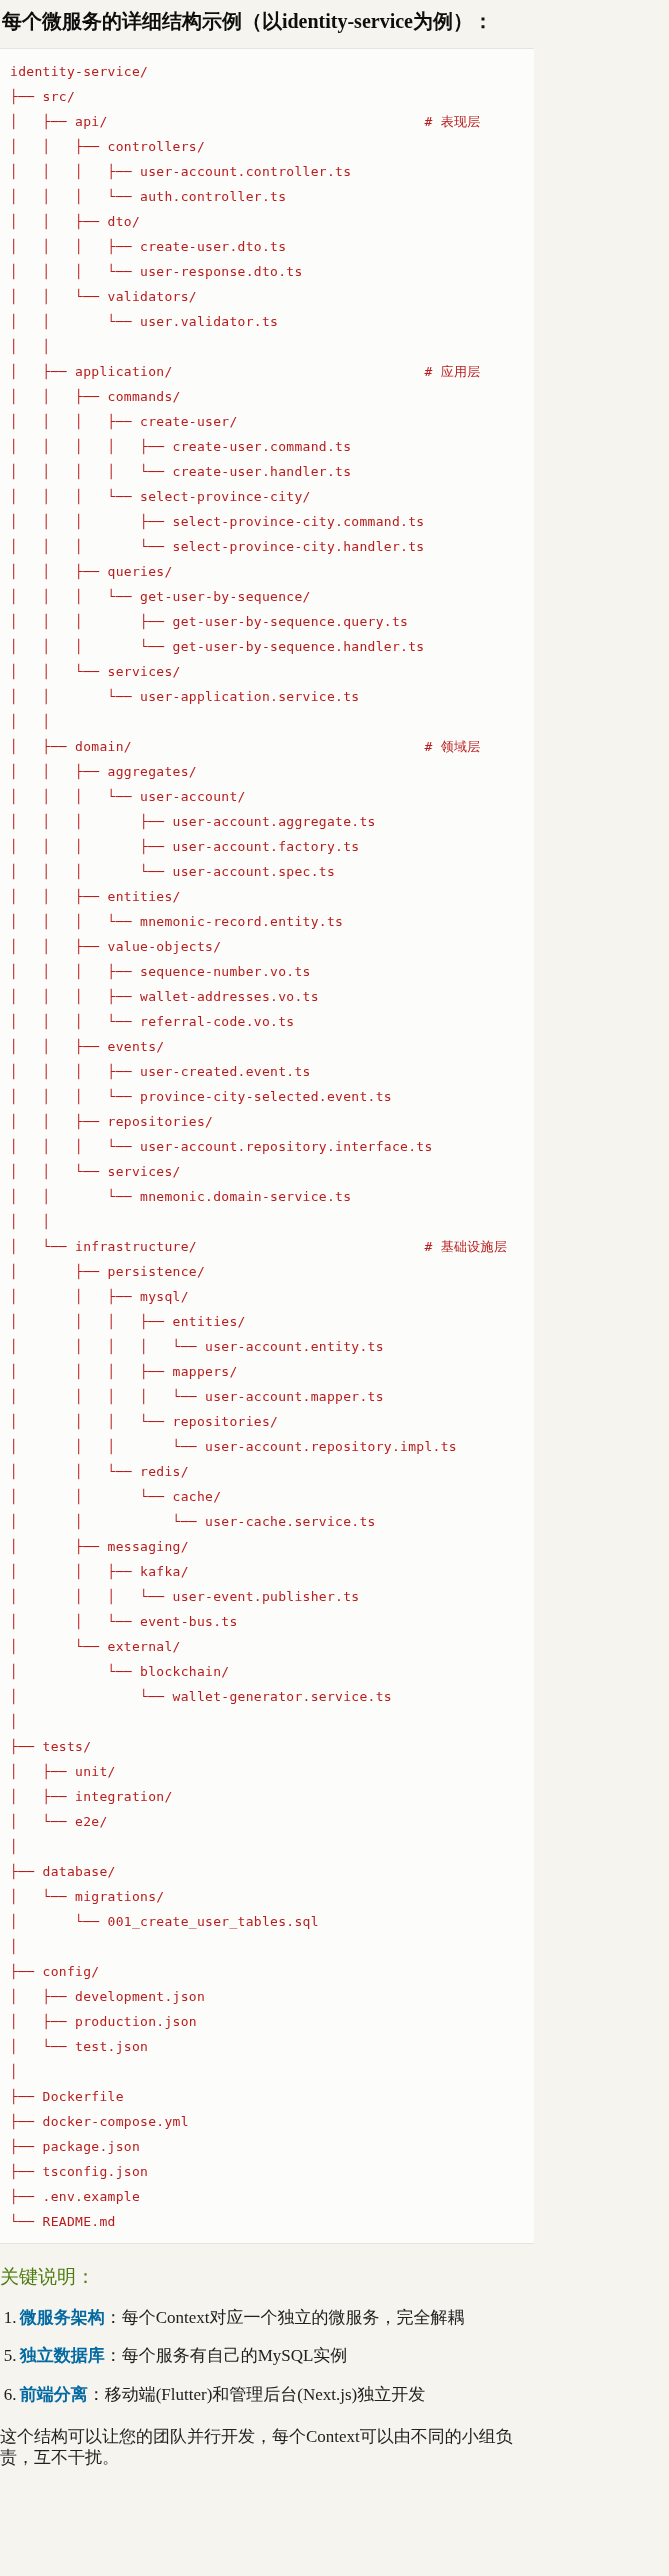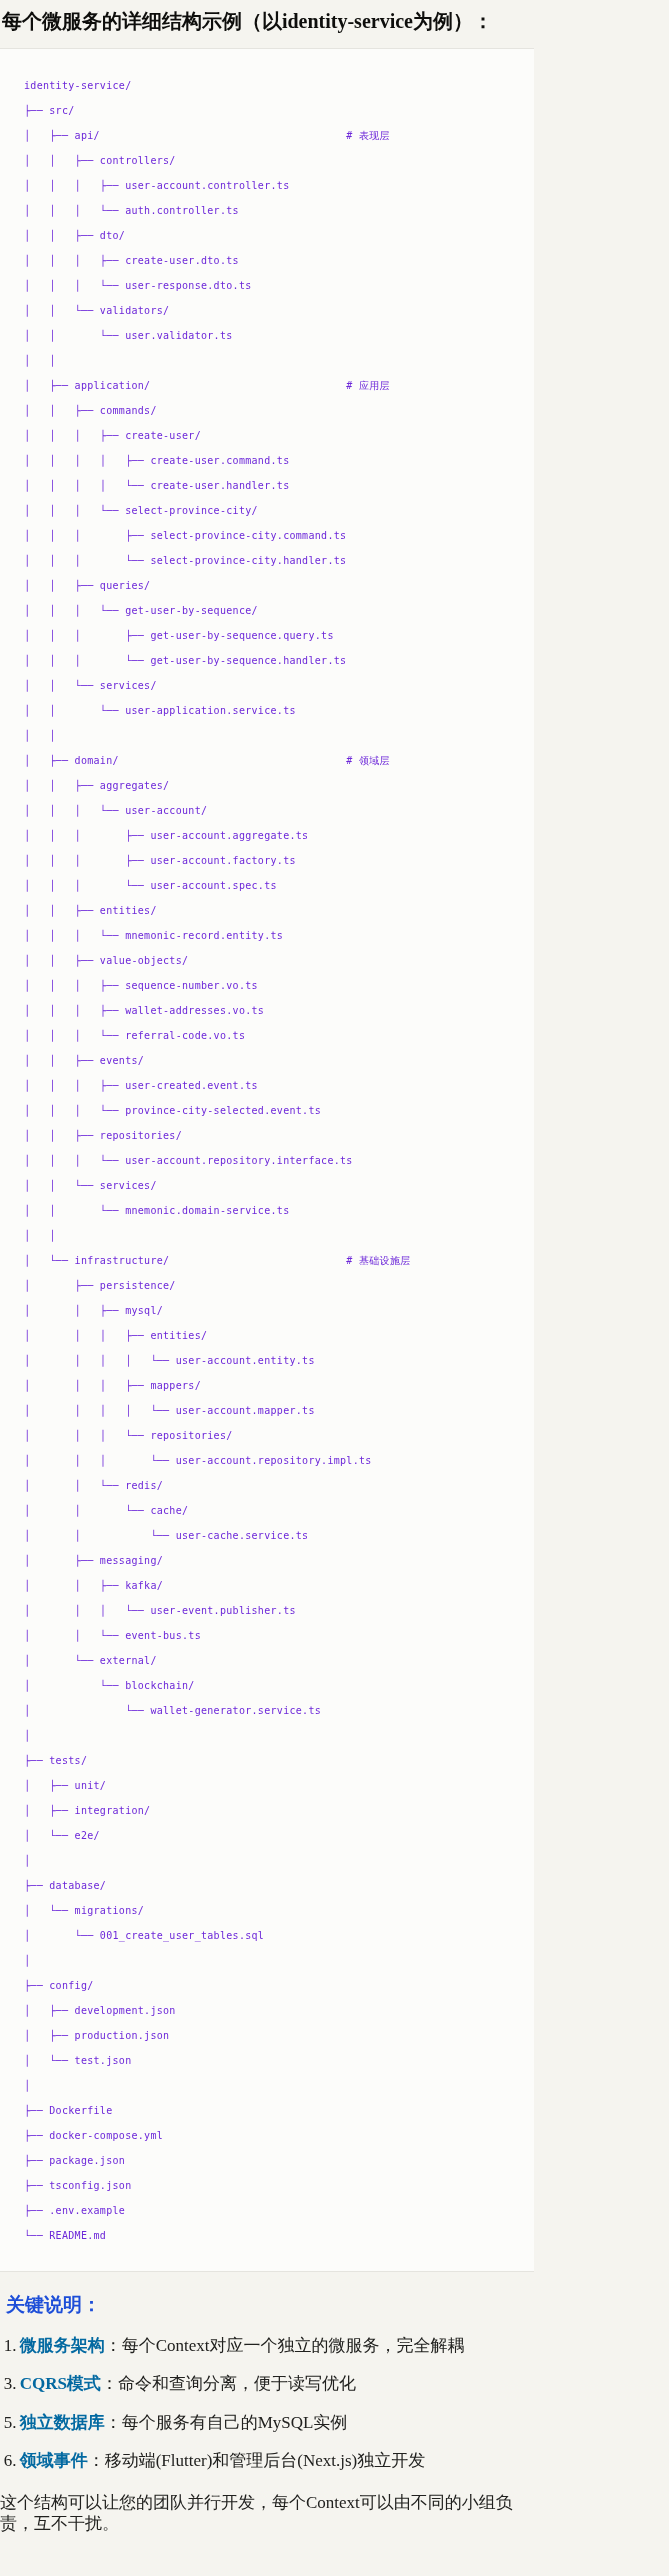--- a/index.html
+++ b/index.html
@@ -23,36 +23,36 @@
     color: #0e0e0c;
   }
 
   .codeblock {
     background: #fcfcfa;
     border-top: 0.6px solid #e5e4df;
     border-bottom: 0.6px solid #e5e4df;
     padding: 10.6px 10px 8.8px 10px;
   }
   pre.tree {
-    margin: 14px;
+    margin: 0;
     font-family: "DejaVu Sans Mono", monospace;
-    font-size: 10px;
+    font-size: 13px;
     line-height: 25px;
     letter-spacing: 0.3px;
-    color: #6d28d9;
+    color: #b91c1c;
     white-space: pre;
   }
 
   h2.notes-title {
     margin: 21px 0 3.8px 0;
-    padding-left: 6px;
+    padding-left: 0;
     font-size: 19px;
     line-height: 24px;
-    font-weight: 700;
-    color: #1d4ed8;
+    font-weight: 400;
+    color: #4d7c0f;
   }
 
   ol.notes {
     list-style: none;
     margin: 8.8px 0 0 0;
     padding: 0 0 0 3.8px;
   }
   ol.notes li {
     margin: 0;
     padding: 8.8px 0;
@@ -167,26 +167,23 @@
 └── README.md</pre>
   </div>
 
   <h2 class="notes-title">关键说明：</h2>
 
   <ol class="notes">
     <li>
       <span class="num">1.</span><span class="term">微服务架构</span><span class="colon">：</span><span class="text">每个Context对应一个独立的微服务，完全解耦</span>
     </li>
     <li>
-      <span class="num">3.</span><span class="term">CQRS模式</span><span class="colon">：</span><span class="text">命令和查询分离，便于读写优化</span>
-    </li>
-    <li>
       <span class="num">5.</span><span class="term">独立数据库</span><span class="colon">：</span><span class="text">每个服务有自己的MySQL实例</span>
     </li>
     <li>
-      <span class="num">6.</span><span class="term">领域事件</span><span class="colon">：</span><span class="text">移动端(Flutter)和管理后台(Next.js)独立开发</span>
+      <span class="num">6.</span><span class="term">前端分离</span><span class="colon">：</span><span class="text">移动端(Flutter)和管理后台(Next.js)独立开发</span>
     </li>
   </ol>
 
   <p class="closing">这个结构可以让您的团队并行开发，每个Context可以由不同的小组负责，互不干扰。</p>
 
 </div>
 
 
 </body></html>

